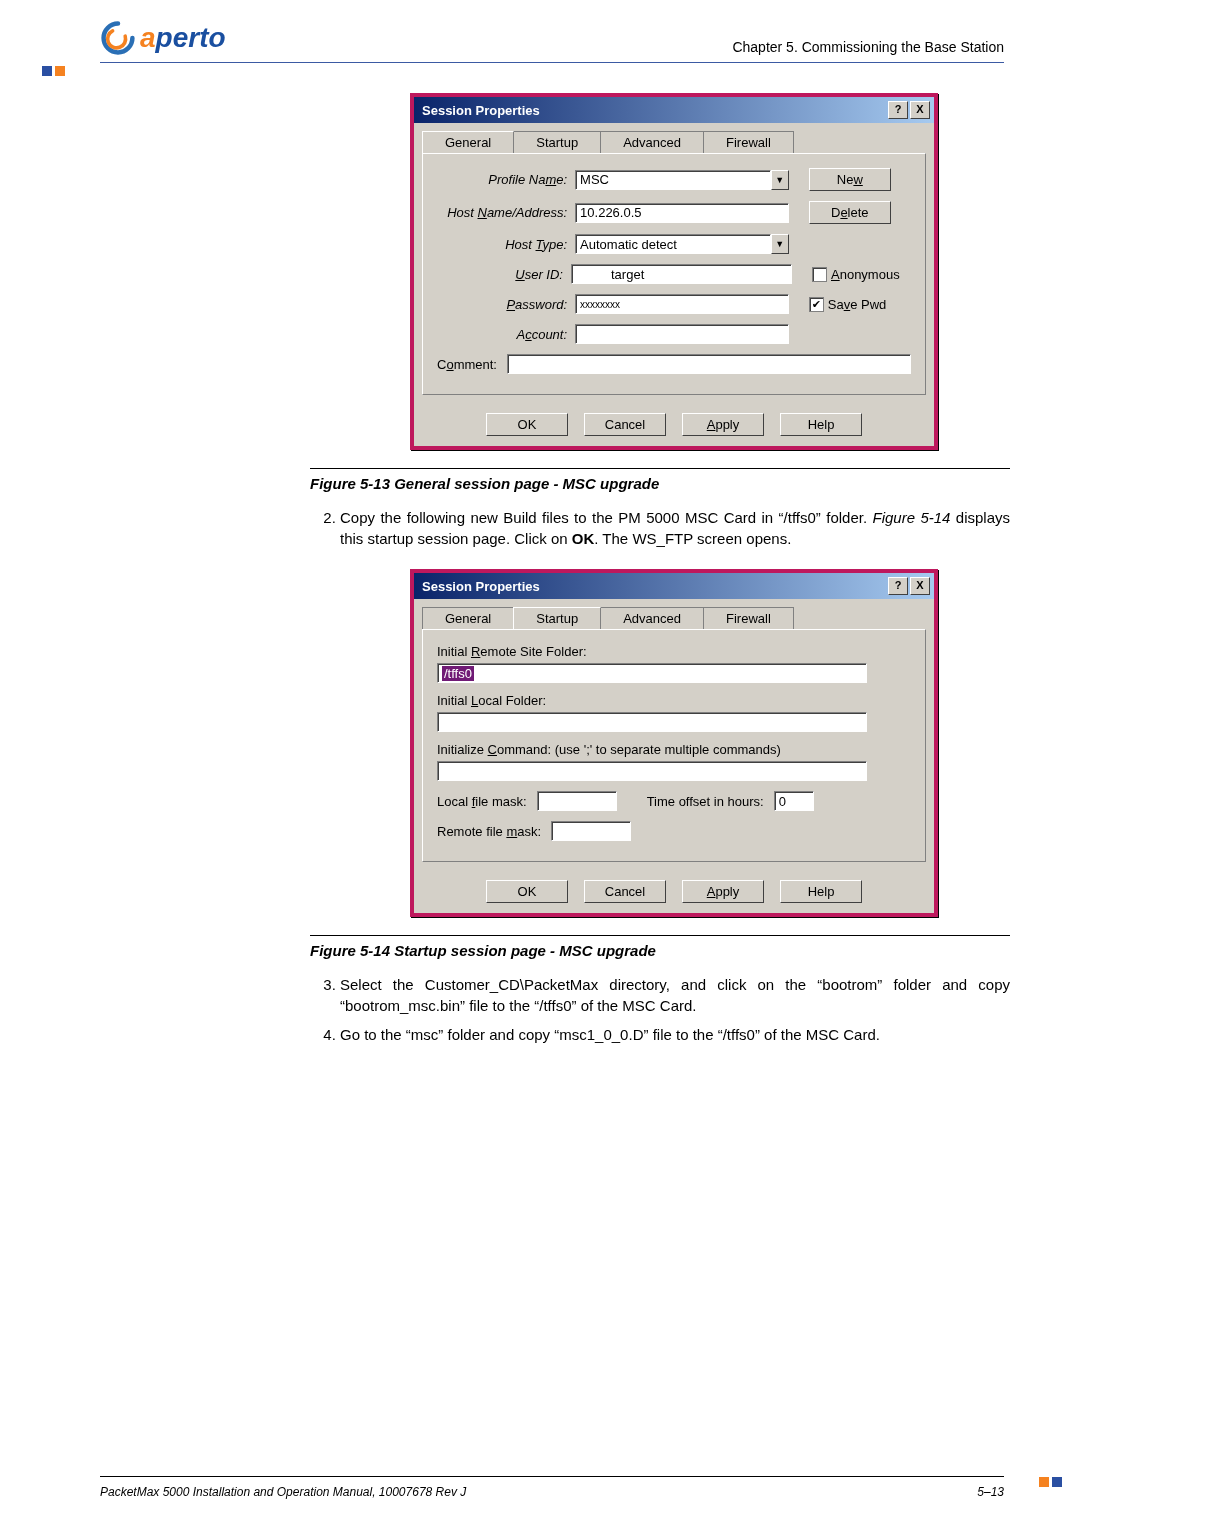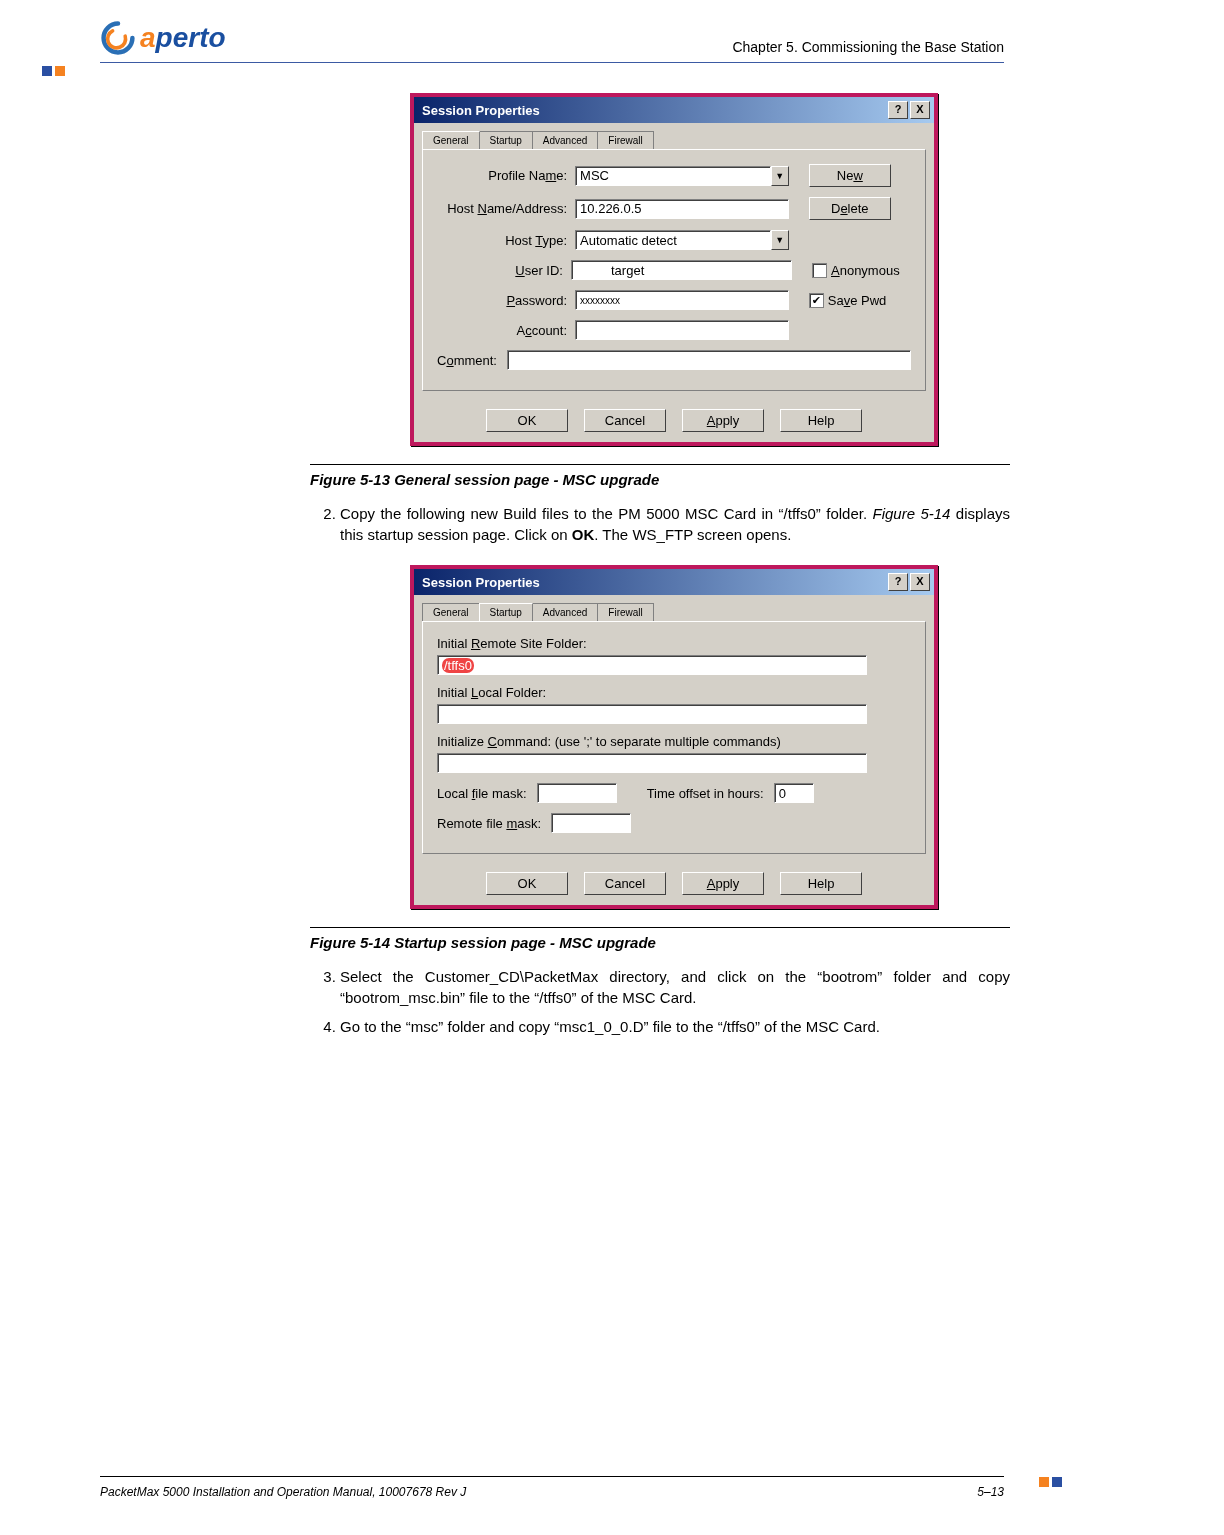--- a/index.html
+++ b/index.html
@@ -97,26 +97,26 @@
     font-weight: bold;
     color: #000;
     text-align: center;
     line-height: 14px;
   }
   .tabstrip {
     padding: 8px 8px 0 8px;
     display: flex;
   }
   .tab {
-    padding: 3px 10px;
+    padding: 3px 22px;
     border: 1px solid #808080;
     border-bottom: none;
     background: #d4d0c8;
     margin-right: -1px;
-    font-size: 10px;
+    font-size: 13px;
   }
   .tab.active {
     background: #d4d0c8;
     border-top: 1px solid #fff;
     border-left: 1px solid #fff;
     position: relative;
     z-index: 2;
   }
   .tab-panel {
     margin: 0 8px 8px 8px;
@@ -128,20 +128,21 @@
   }
   .form-row {
     display: flex;
     align-items: center;
     margin-bottom: 10px;
   }
   .lbl-right {
     width: 140px;
     text-align: right;
     padding-right: 8px;
+    font-style: italic;
   }
   .sunken {
     background: #fff;
     border: 1px solid #808080;
     border-right-color: #fff;
     border-bottom-color: #fff;
     box-shadow: inset 1px 1px 0 #404040;
     height: 20px;
     padding: 2px 4px;
     box-sizing: border-box;
@@ -230,21 +231,21 @@
   }
   .footer-markers .sq {
     display:inline-block;width:10px;height:10px;margin-left:3px;
   }
   .u { text-decoration: underline; }
   .long-input { width: 430px; }
   .med-input { width: 230px; display:flex; }
   .sub-label { display:block; margin-bottom:4px; }
   .subgroup { margin-bottom: 10px; }
   .inline-row { display:flex; align-items:center; gap:10px; }
-  .selected-text { background:#ef4444; color:#fff; padding:0 2px;border-radius:7px; }
+  .selected-text { background:#701a75; color:#fff; padding:0 2px; }
 </style>
 </head>
 <body>
 
 <div class="page">
 
   <div class="header-row">
     <div class="logo">
       <svg class="swirl" viewBox="0 0 40 40">
         <path d="M20 4 A16 16 0 1 0 36 20" fill="none" stroke="#2a6fb5" stroke-width="5" stroke-linecap="round"></path>

